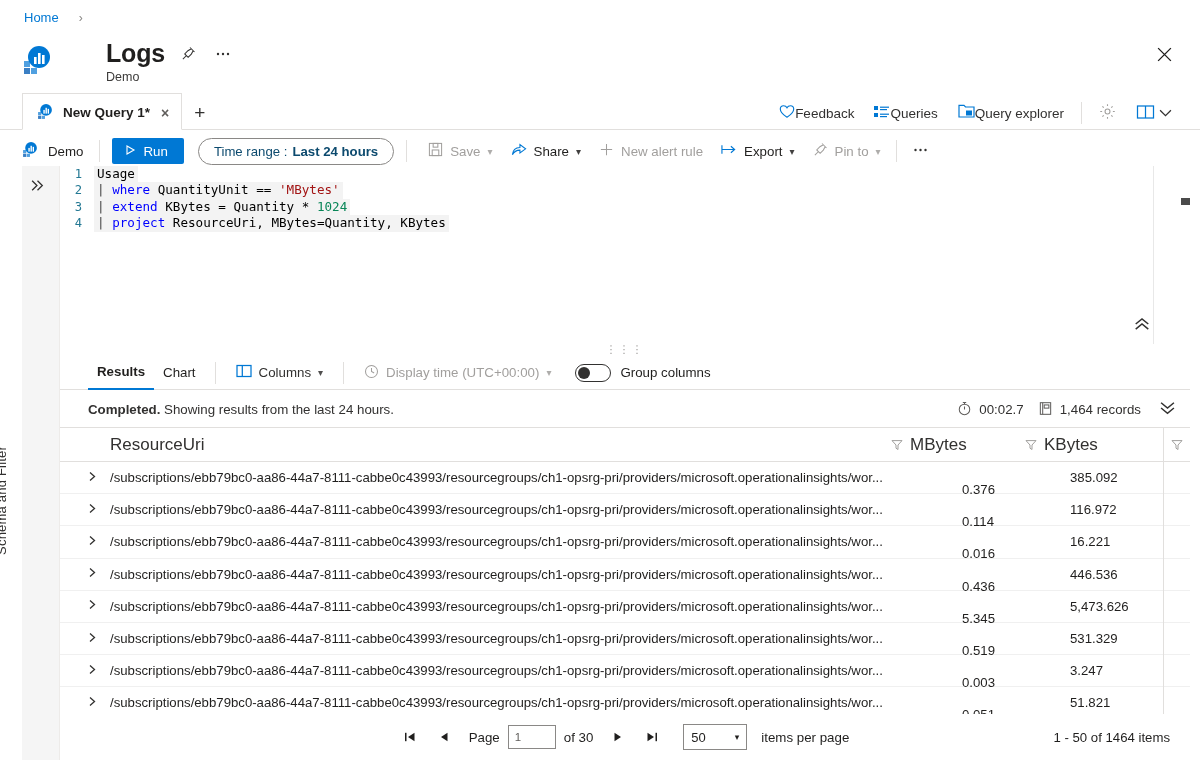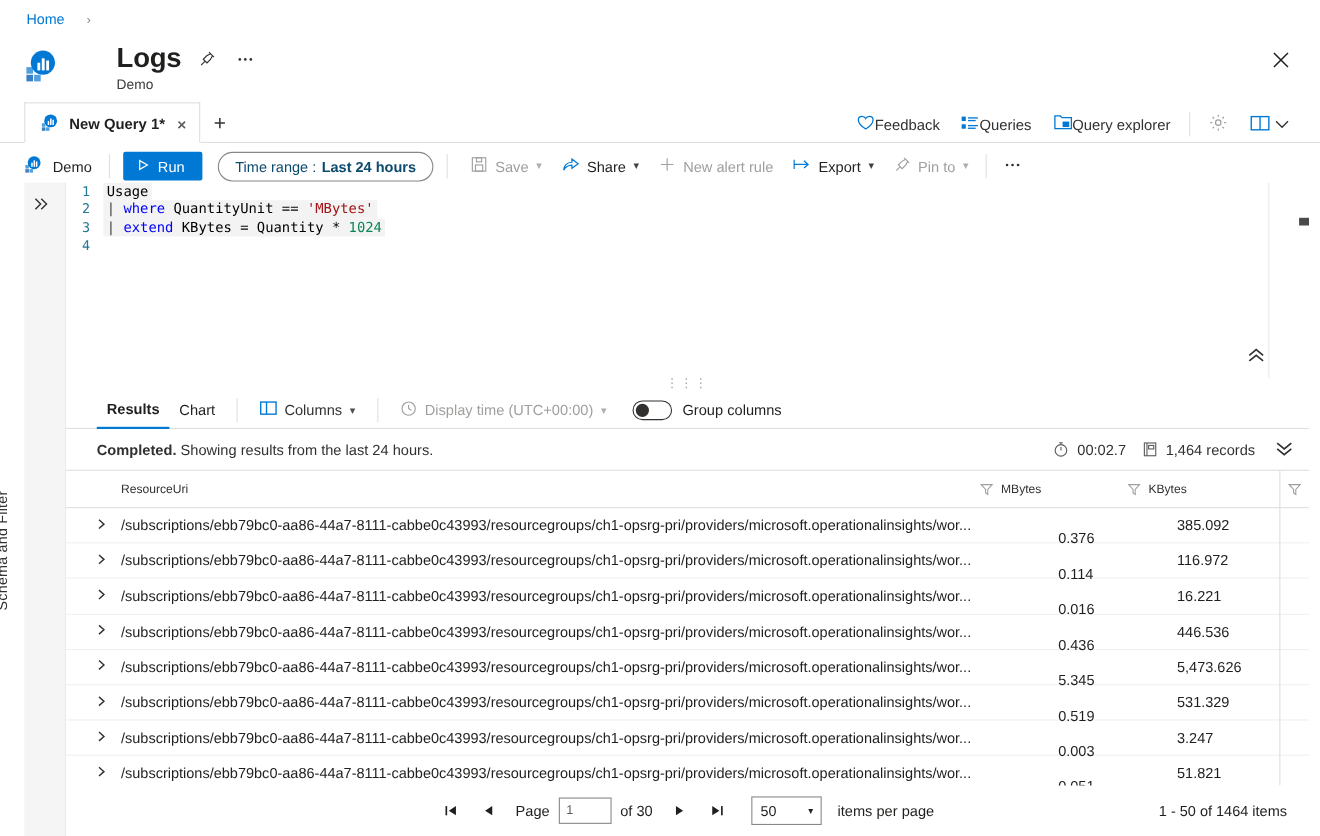--- a/index.html
+++ b/index.html
@@ -166,21 +166,21 @@
     padding: 0 14px 0 28px;
   }
   .status-left b { font-weight:700; }
   .status-right { margin-left:auto; display:flex; align-items:center; gap:8px; color:#323130; }
   .status-right .grp { display:flex; align-items:center; gap:7px; }
 
   
   .tbl { position:absolute; left:60px; right:10px; top:428px; bottom:46px; overflow:hidden; }
   .thead {
     display:flex; align-items:center; height:34px;
-    border-bottom:1px solid #e1dfdd; font-size:11px; color:#323130;
+    border-bottom:1px solid #e1dfdd; font-size:17px; color:#323130;
     padding-left: 28px;
   }
   .th { display:flex; align-items:center; }
   .th.uri { flex: 1 1 auto; padding-left: 22px; }
   .th-filter { width: 26px; display:flex; align-items:center; justify-content:center; cursor:pointer;}
   .th.mb { width: 108px; }
   .th.kb { width: 120px; }
   .trow {
     display:flex; align-items:center; height:32.2px;
     border-bottom:1px solid #f0f0f0; font-size:13.2px; color:#201f1e;
@@ -439,20 +439,21 @@
         <div class="cline">
           <span class="lnum">2</span>
           <span class="ctext"><span class="k-pipe">| </span><span class="k-cmd">where</span><span class="k-plain"> QuantityUnit == </span><span class="k-str">'MBytes'</span></span>
         </div>
         <div class="cline">
           <span class="lnum">3</span>
           <span class="ctext"><span class="k-pipe">| </span><span class="k-cmd">extend</span><span class="k-plain"> KBytes = Quantity * </span><span class="k-num">1024</span></span>
         </div>
         <div class="cline">
           <span class="lnum">4</span>
+          <span class="ctext"><span class="k-pipe">| </span><span class="k-cmd">project</span><span class="k-plain"> ResourceUri, MBytes=Quantity, KBytes</span></span>
         </div>
       </div>
     <div class="ed-vline"></div>
     <div class="ed-scroll"></div>
     <div class="ed-collapse">
       <svg width="16" height="14" viewBox="0 0 14 12" fill="none" stroke="#323130" stroke-width="1.3">
         <path d="M1.5 6 L7 1.5 L12.5 6 M1.5 10.5 L7 6 L12.5 10.5"></path>
       </svg>
     </div>
   </div>

